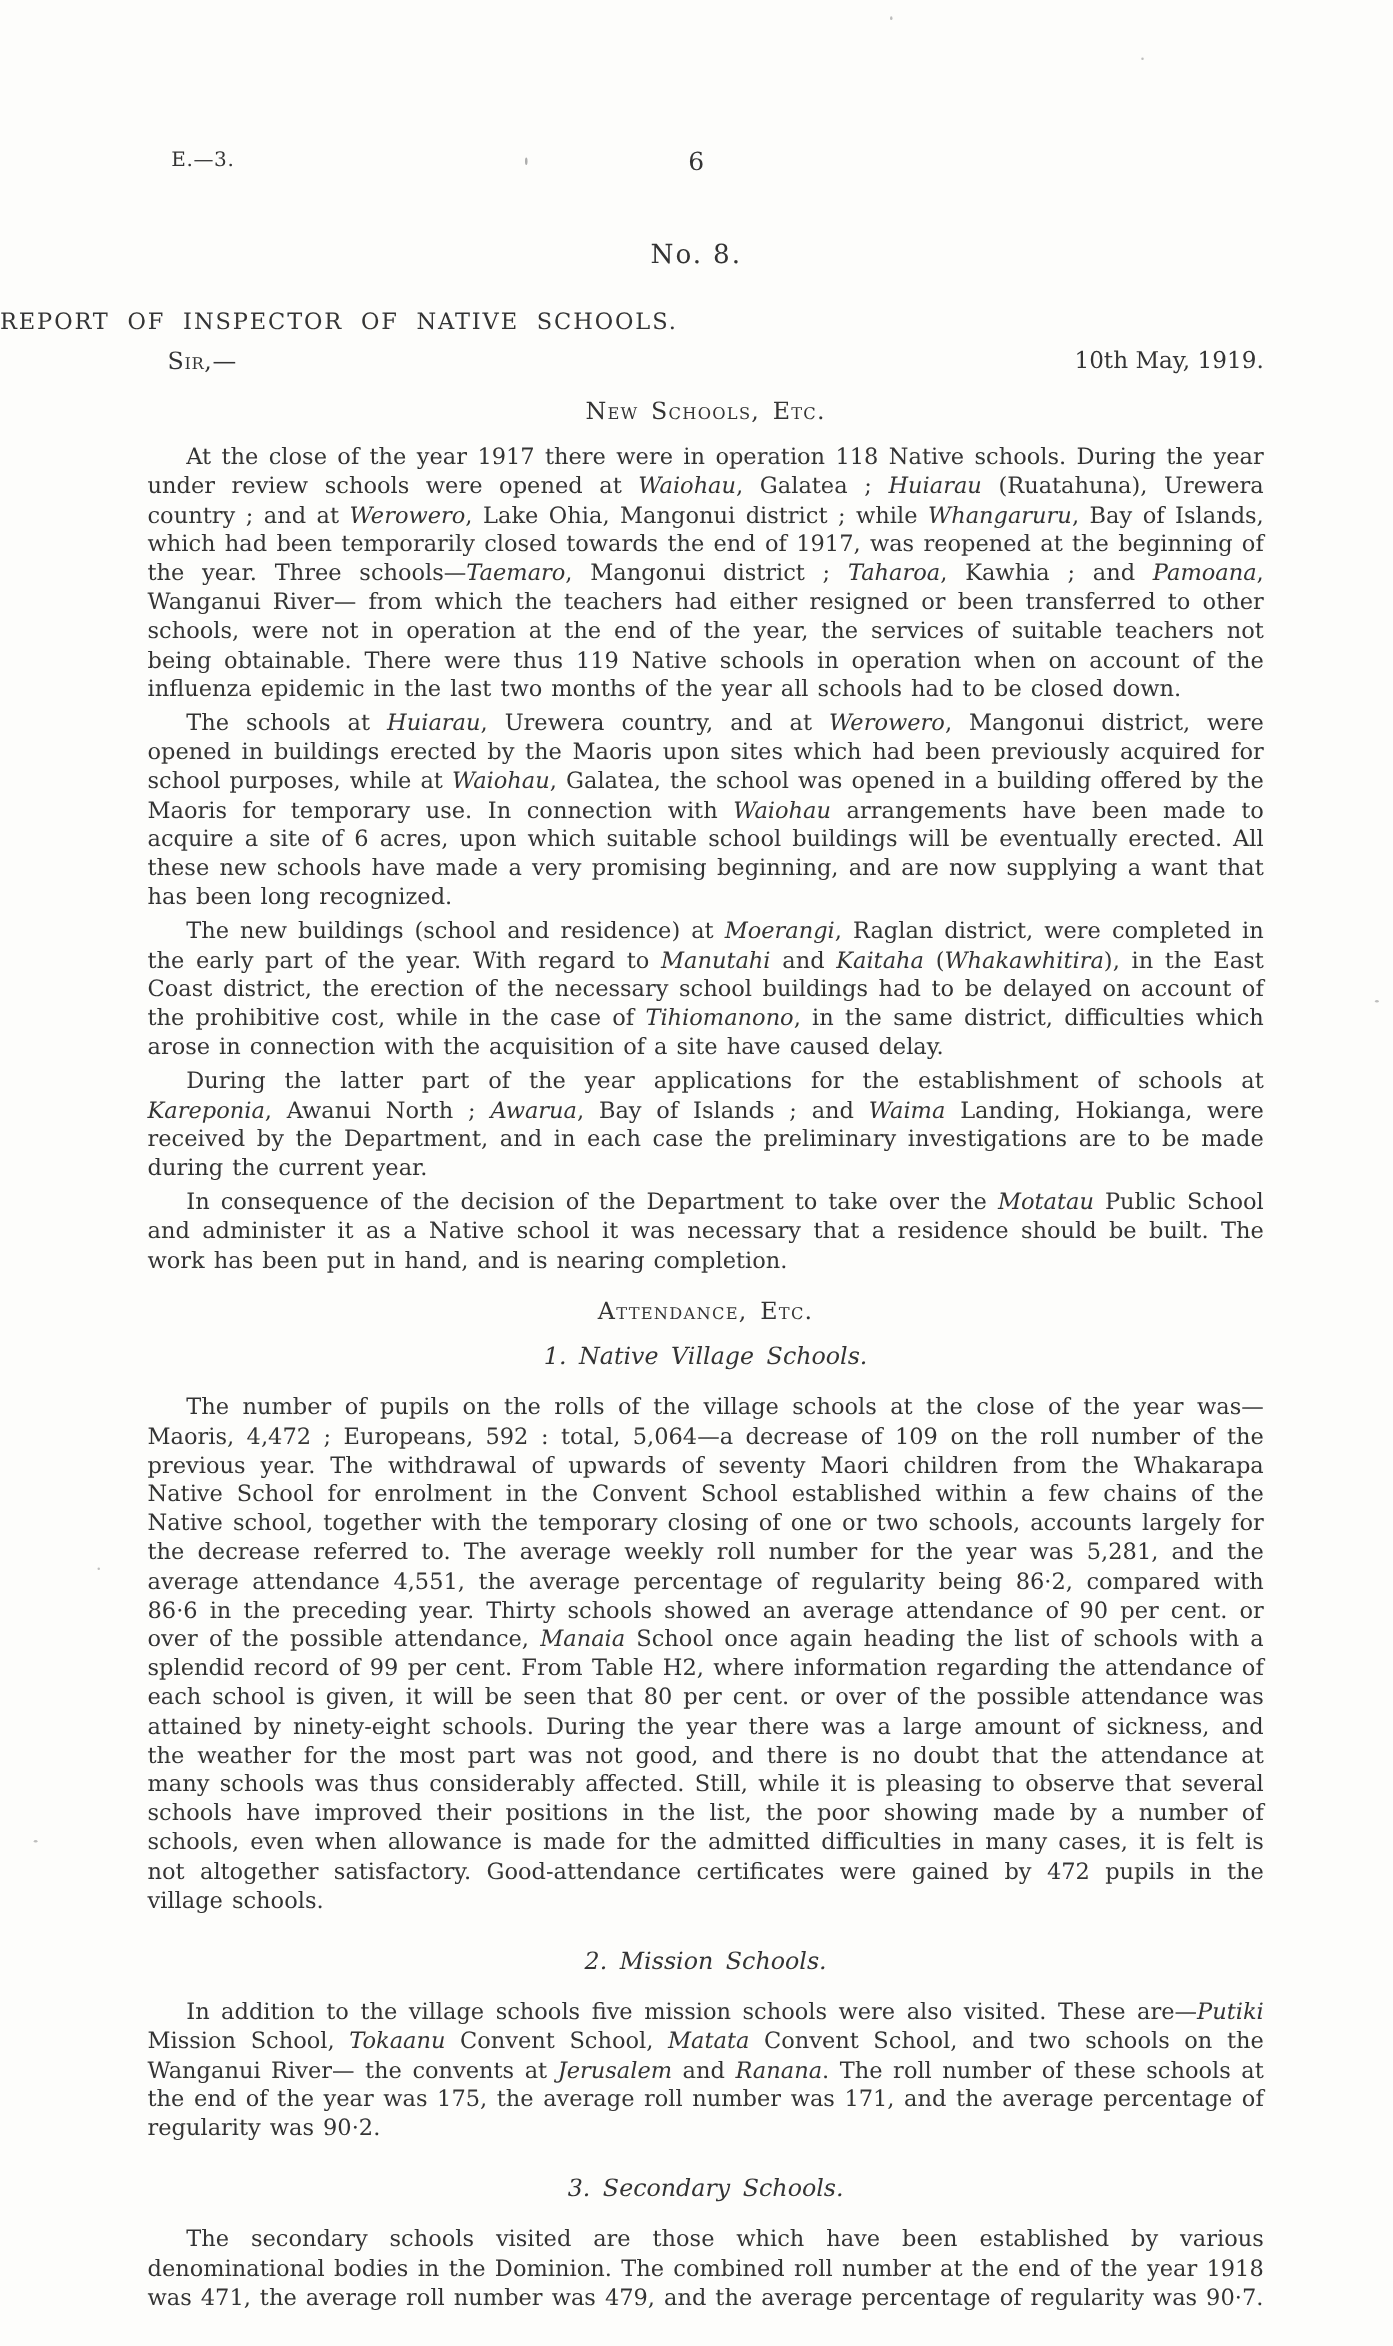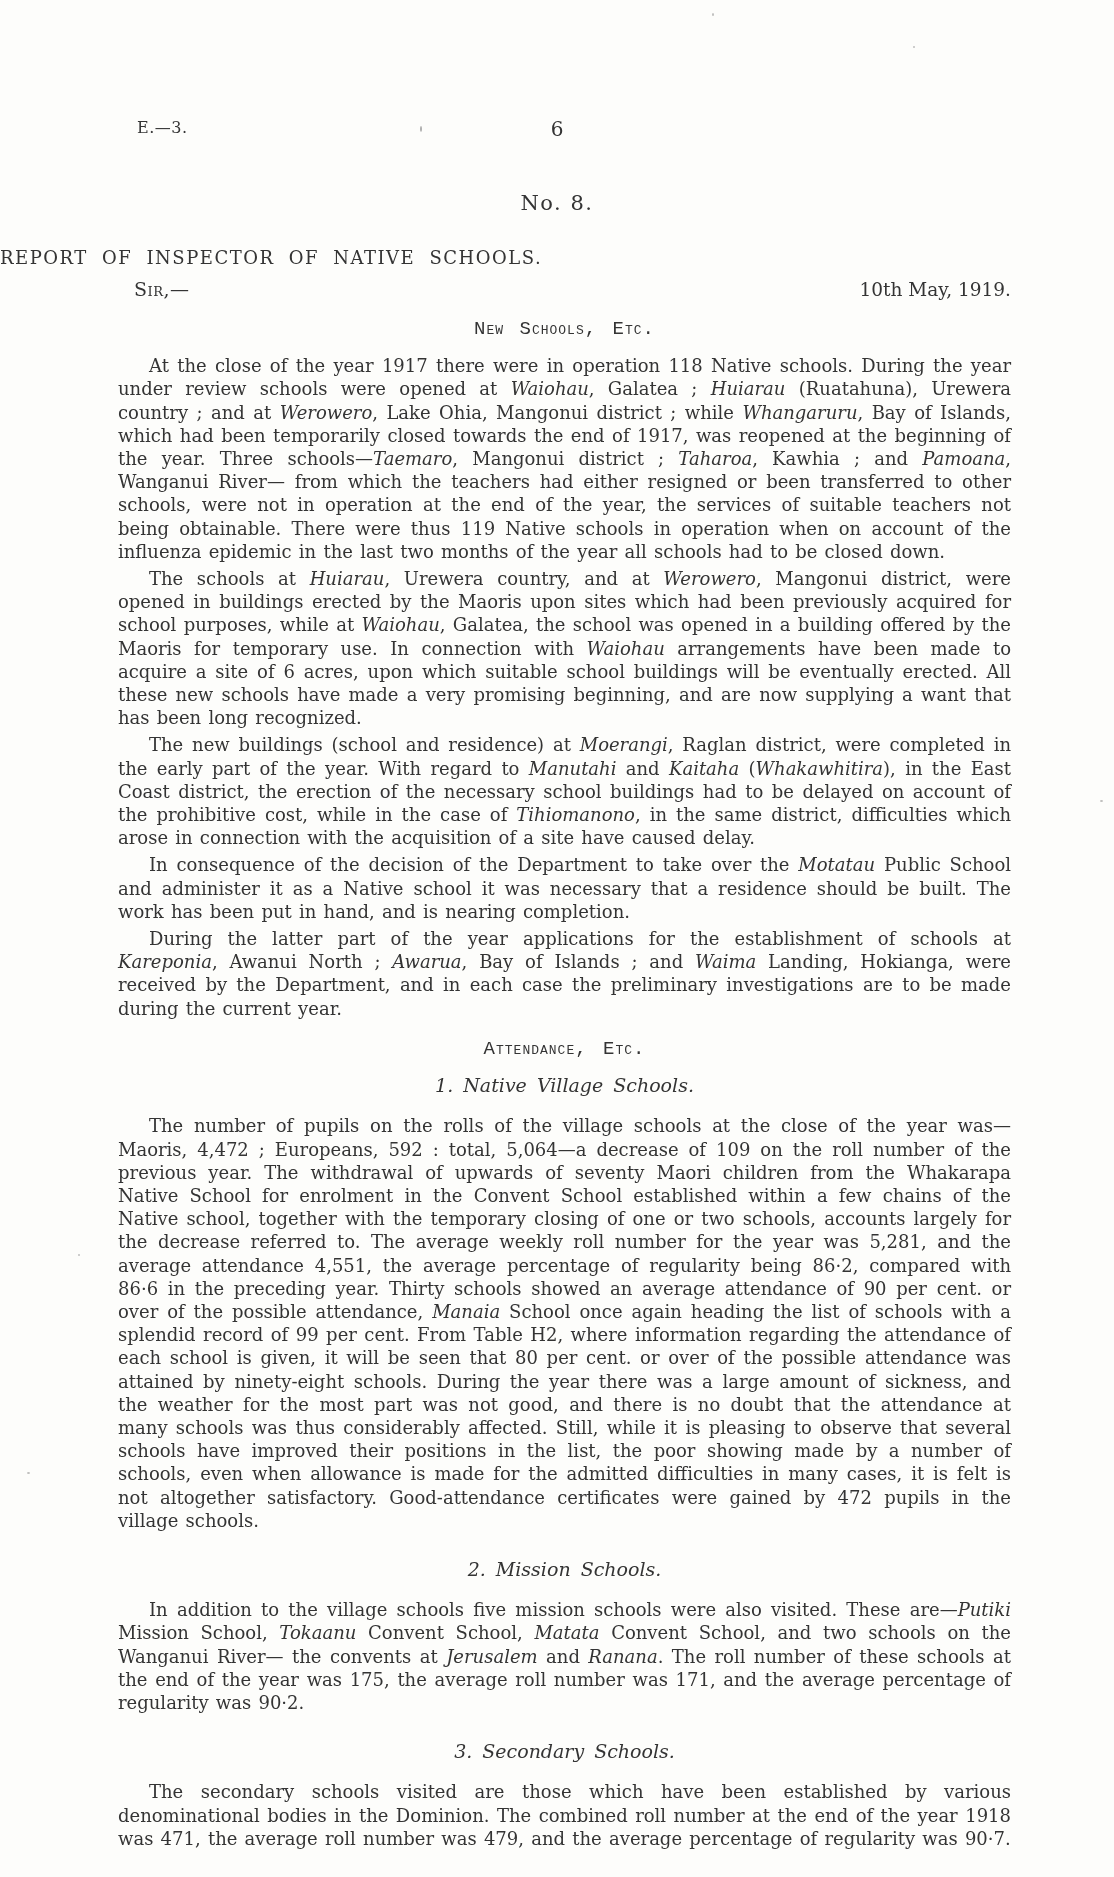--- a/index.html
+++ b/index.html
@@ -50,21 +50,21 @@
     letter-spacing: 1.5px;
     word-spacing: 7px;
   }
   .salutation-row {
     position: absolute;
     left: 118px;
     width: 893px;
     top: 278px;
     display: flex;
     justify-content: space-between;
-    align-items: center;
+    align-items: flex-start;
     font-size: 19px;
   }
   .salutation {
     font-variant: small-caps;
     padding-left: 16px;
     letter-spacing: 0.5px;
   }
   .report-date {
     font-size: 18.5px;
   }
@@ -84,21 +84,20 @@
   }
   .para + .para { margin-top: 4px; }
   .para.first { text-indent: 72px; }
   .section-heading {
     font-variant: small-caps;
     text-align: center;
     font-size: 19px;
     letter-spacing: 1px;
     word-spacing: 3px;
     margin: 18px 0 13px 0;
-    font-family: Liberation Mono, monospace;
   }
   .subheading {
     font-style: italic;
     text-align: center;
     font-size: 19px;
     word-spacing: 4px;
     margin: 26px 0 17px 0;
   }
   .section-heading + .subheading { margin-top: 5px; }
   .speck {
@@ -124,22 +123,22 @@
   <div class="doc-title">REPORT OF INSPECTOR OF NATIVE SCHOOLS.</div>
   <div class="salutation-row">
     <span class="salutation">Sir,—</span>
     <span class="report-date">10th May, 1919.</span>
   </div>
   <div class="report-body">
       <div class="section-heading">New Schools, Etc.</div>
       <p class="para"><span>At the close of the year 1917 there were in operation 118 Native schools.  During the year under review schools were opened at </span><i>Waiohau</i><span>, Galatea ; </span><i>Huiarau</i><span> (Ruatahuna), Urewera country ; and at </span><i>Werowero</i><span>, Lake Ohia, Mangonui district ; while </span><i>Whangaruru</i><span>, Bay of Islands, which had been temporarily closed towards the end of 1917, was reopened at the beginning of the year.  Three schools—</span><i>Taemaro</i><span>, Mangonui district ; </span><i>Taharoa</i><span>, Kawhia ; and </span><i>Pamoana</i><span>, Wanganui River— from which the teachers had either resigned or been transferred to other schools, were not in operation at the end of the year, the services of suitable teachers not being obtainable.  There were thus 119 Native schools in operation when on account of the influenza epidemic in the last two months of the year all schools had to be closed down.</span></p>
       <p class="para"><span>The schools at </span><i>Huiarau</i><span>, Urewera country, and at </span><i>Werowero</i><span>, Mangonui district, were opened in buildings erected by the Maoris upon sites which had been previously acquired for school purposes, while at </span><i>Waiohau</i><span>, Galatea, the school was opened in a building offered by the Maoris for temporary use.  In connection with </span><i>Waiohau</i><span> arrangements have been made to acquire a site of 6 acres, upon which suitable school buildings will be eventually erected.  All these new schools have made a very promising beginning, and are now supplying a want that has been long recognized.</span></p>
       <p class="para"><span>The new buildings (school and residence) at </span><i>Moerangi</i><span>, Raglan district, were completed in the early part of the year.  With regard to </span><i>Manutahi</i><span> and </span><i>Kaitaha</i><span> (</span><i>Whakawhitira</i><span>), in the East Coast district, the erection of the necessary school buildings had to be delayed on account of the prohibitive cost, while in the case of </span><i>Tihiomanono</i><span>, in the same district, difficulties which arose in connection with the acquisition of a site have caused delay.</span></p>
+      <p class="para"><span>During the latter part of the year applications for the establishment of schools at </span><i>Kareponia</i><span>, Awanui North ; </span><i>Awarua</i><span>, Bay of Islands ; and </span><i>Waima</i><span> Landing, Hokianga, were received by the Department, and in each case the preliminary investigations are to be made during the current year.</span></p>
       <p class="para"><span>In consequence of the decision of the Department to take over the </span><i>Motatau</i><span> Public School and administer it as a Native school it was necessary that a residence should be built.  The work has been put in hand, and is nearing completion.</span></p>
-      <p class="para"><span>During the latter part of the year applications for the establishment of schools at </span><i>Kareponia</i><span>, Awanui North ; </span><i>Awarua</i><span>, Bay of Islands ; and </span><i>Waima</i><span> Landing, Hokianga, were received by the Department, and in each case the preliminary investigations are to be made during the current year.</span></p>
       <div class="section-heading">Attendance, Etc.</div>
       <div class="subheading">1. Native Village Schools.</div>
       <p class="para"><span>The number of pupils on the rolls of the village schools at the close of the year was—Maoris, 4,472 ; Europeans, 592 :  total, 5,064—a decrease of 109 on the roll number of the previous year.  The withdrawal of upwards of seventy Maori children from the Whakarapa Native School for enrolment in the Convent School established within a few chains of the Native school, together with the temporary closing of one or two schools, accounts largely for the decrease referred to.  The average weekly roll number for the year was 5,281, and the average attendance 4,551, the average percentage of regularity being 86·2, compared with 86·6 in the preceding year.  Thirty schools showed an average attendance of 90 per cent. or over of the possible attendance, </span><i>Manaia</i><span> School once again heading the list of schools with a splendid record of 99 per cent.  From Table H2, where information regarding the attendance of each school is given, it will be seen that 80 per cent. or over of the possible attendance was attained by ninety-eight schools.  During the year there was a large amount of sickness, and the weather for the most part was not good, and there is no doubt that the attendance at many schools was thus considerably affected.  Still, while it is pleasing to observe that several schools have improved their positions in the list, the poor showing made by a number of schools, even when allowance is made for the admitted difficulties in many cases, it is felt is not altogether satisfactory.  Good-attendance certificates were gained by 472 pupils in the village schools.</span></p>
       <div class="subheading">2. Mission Schools.</div>
       <p class="para"><span>In addition to the village schools five mission schools were also visited.  These are—</span><i>Putiki</i><span> Mission School, </span><i>Tokaanu</i><span> Convent School, </span><i>Matata</i><span> Convent School, and two schools on the Wanganui River— the convents at </span><i>Jerusalem</i><span> and </span><i>Ranana</i><span>.  The roll number of these schools at the end of the year was 175, the average roll number was 171, and the average percentage of regularity was 90·2.</span></p>
       <div class="subheading">3. Secondary Schools.</div>
       <p class="para"><span>The secondary schools visited are those which have been established by various denominational bodies in the Dominion.  The combined roll number at the end of the year 1918 was 471, the average roll number was 479, and the average percentage of regularity was 90·7.</span></p>
     </div>
 
   <span class="speck s1"></span>

